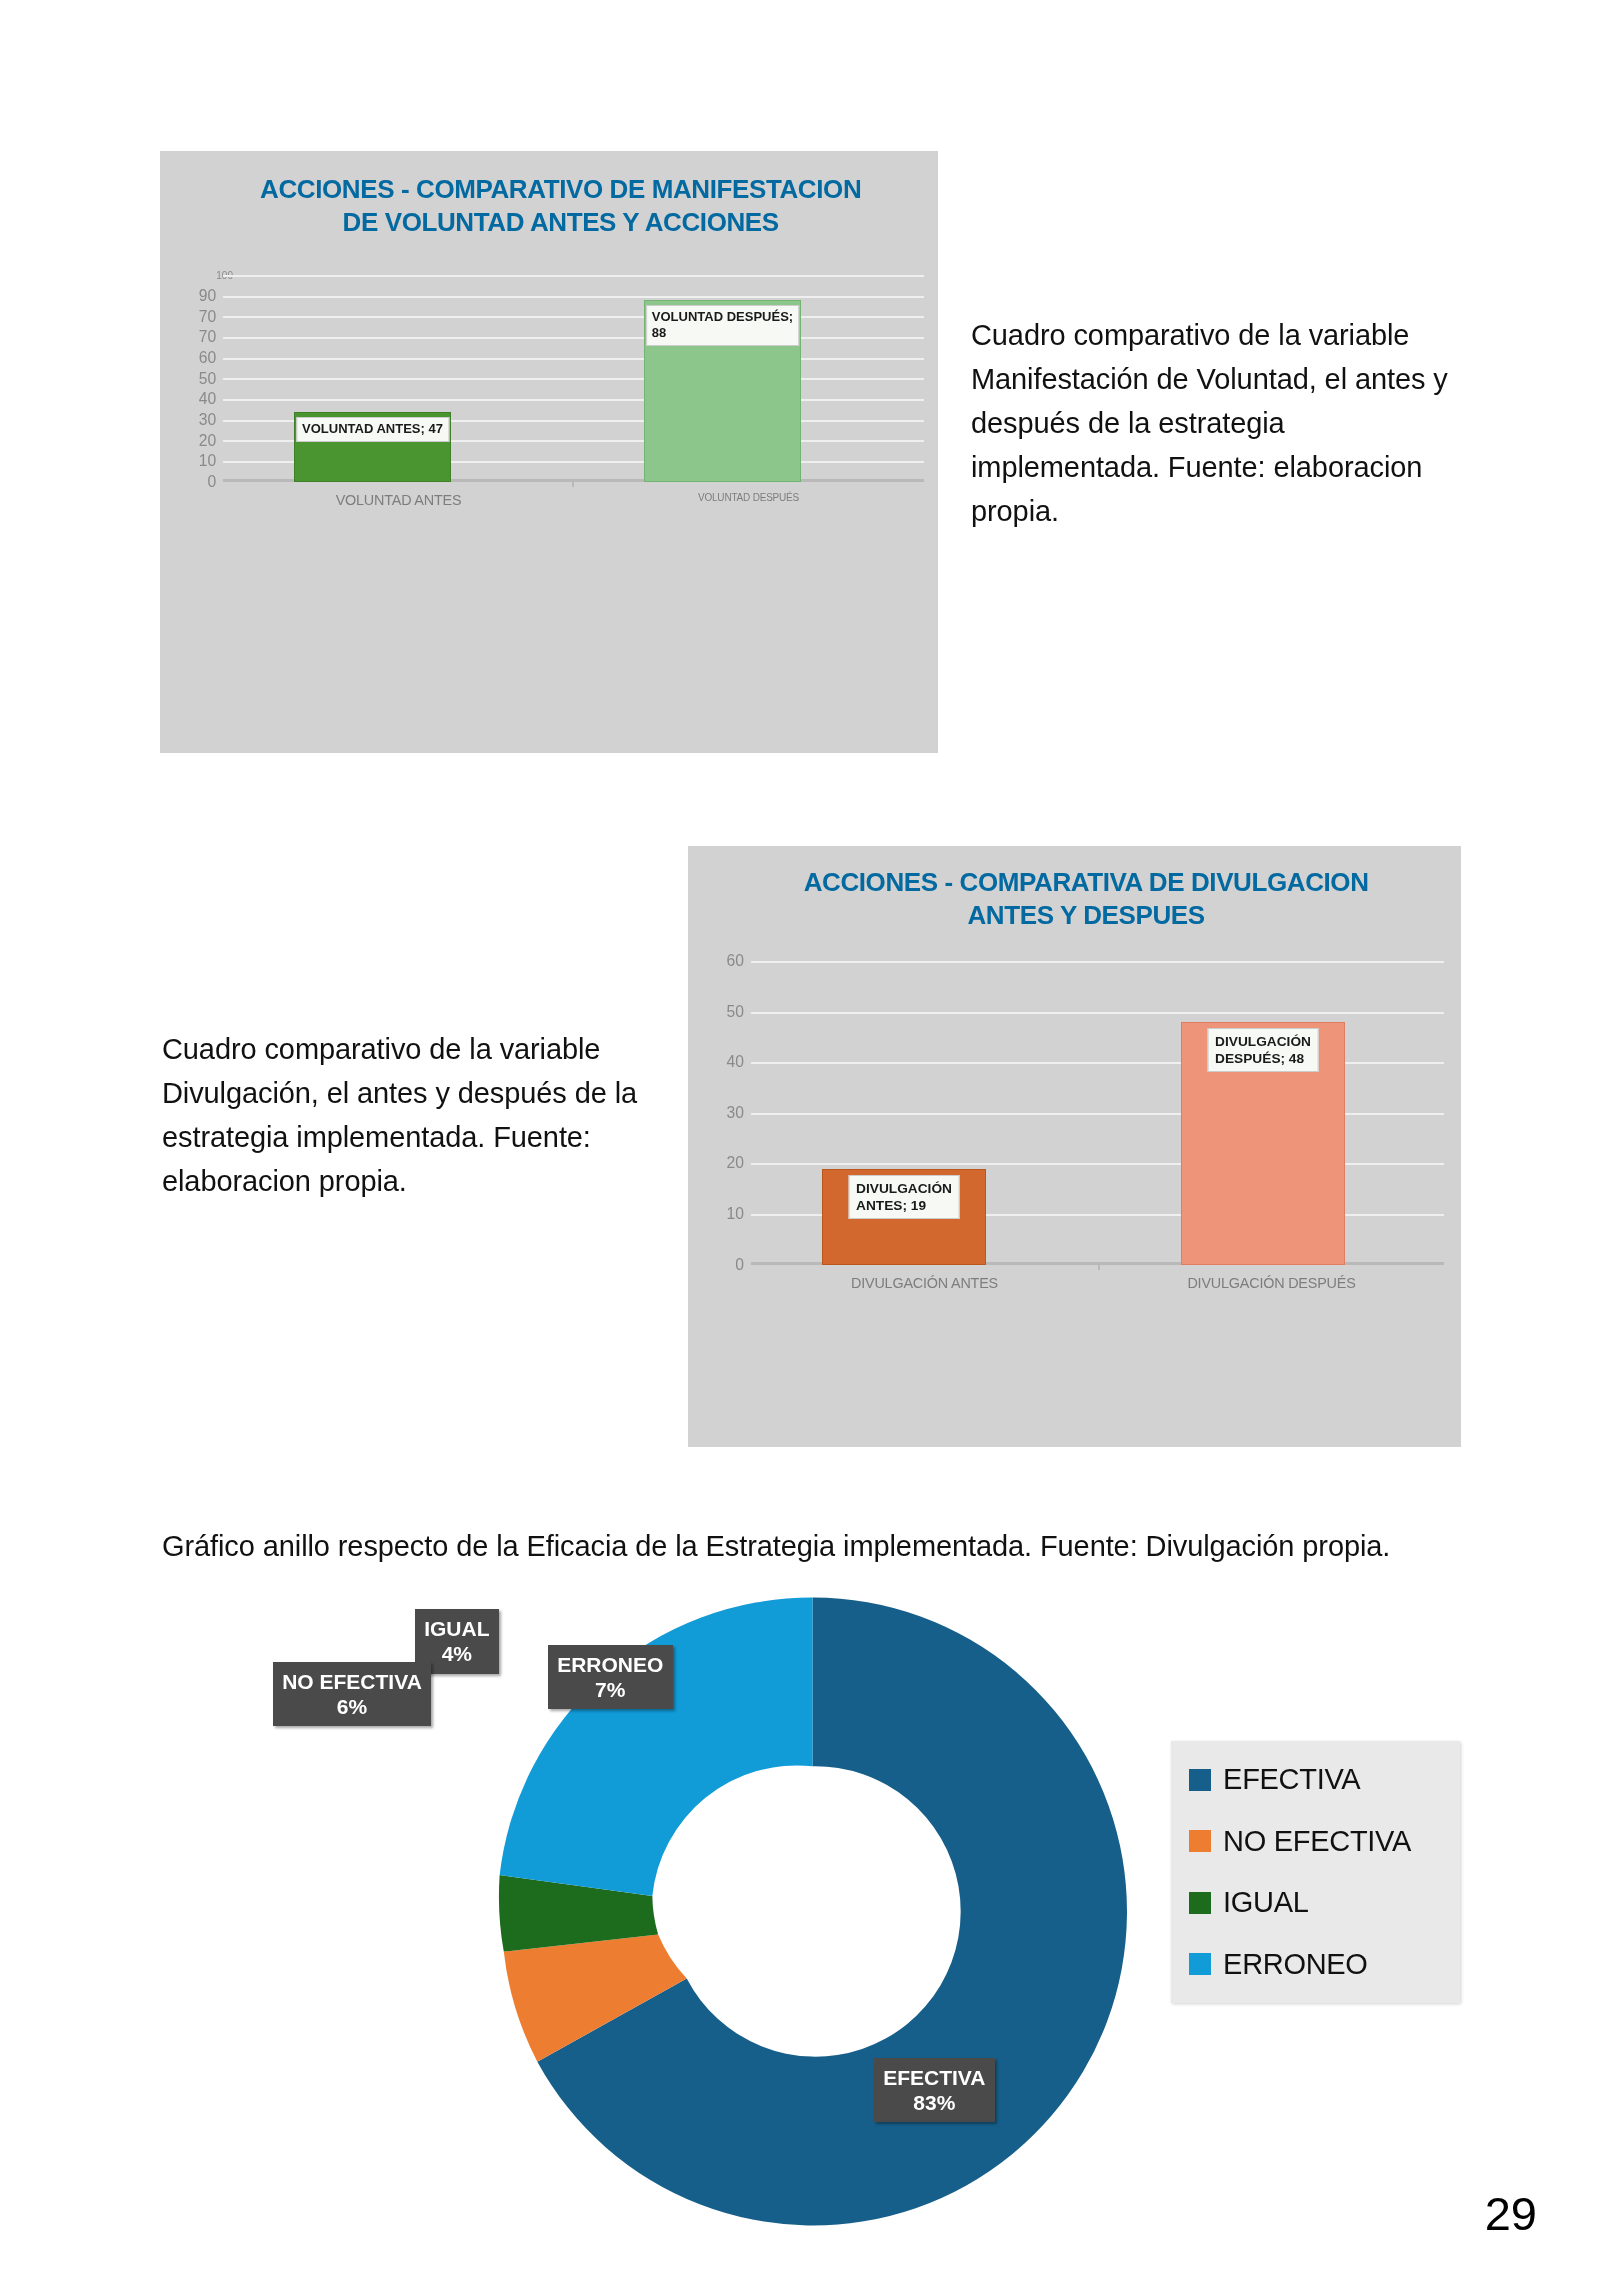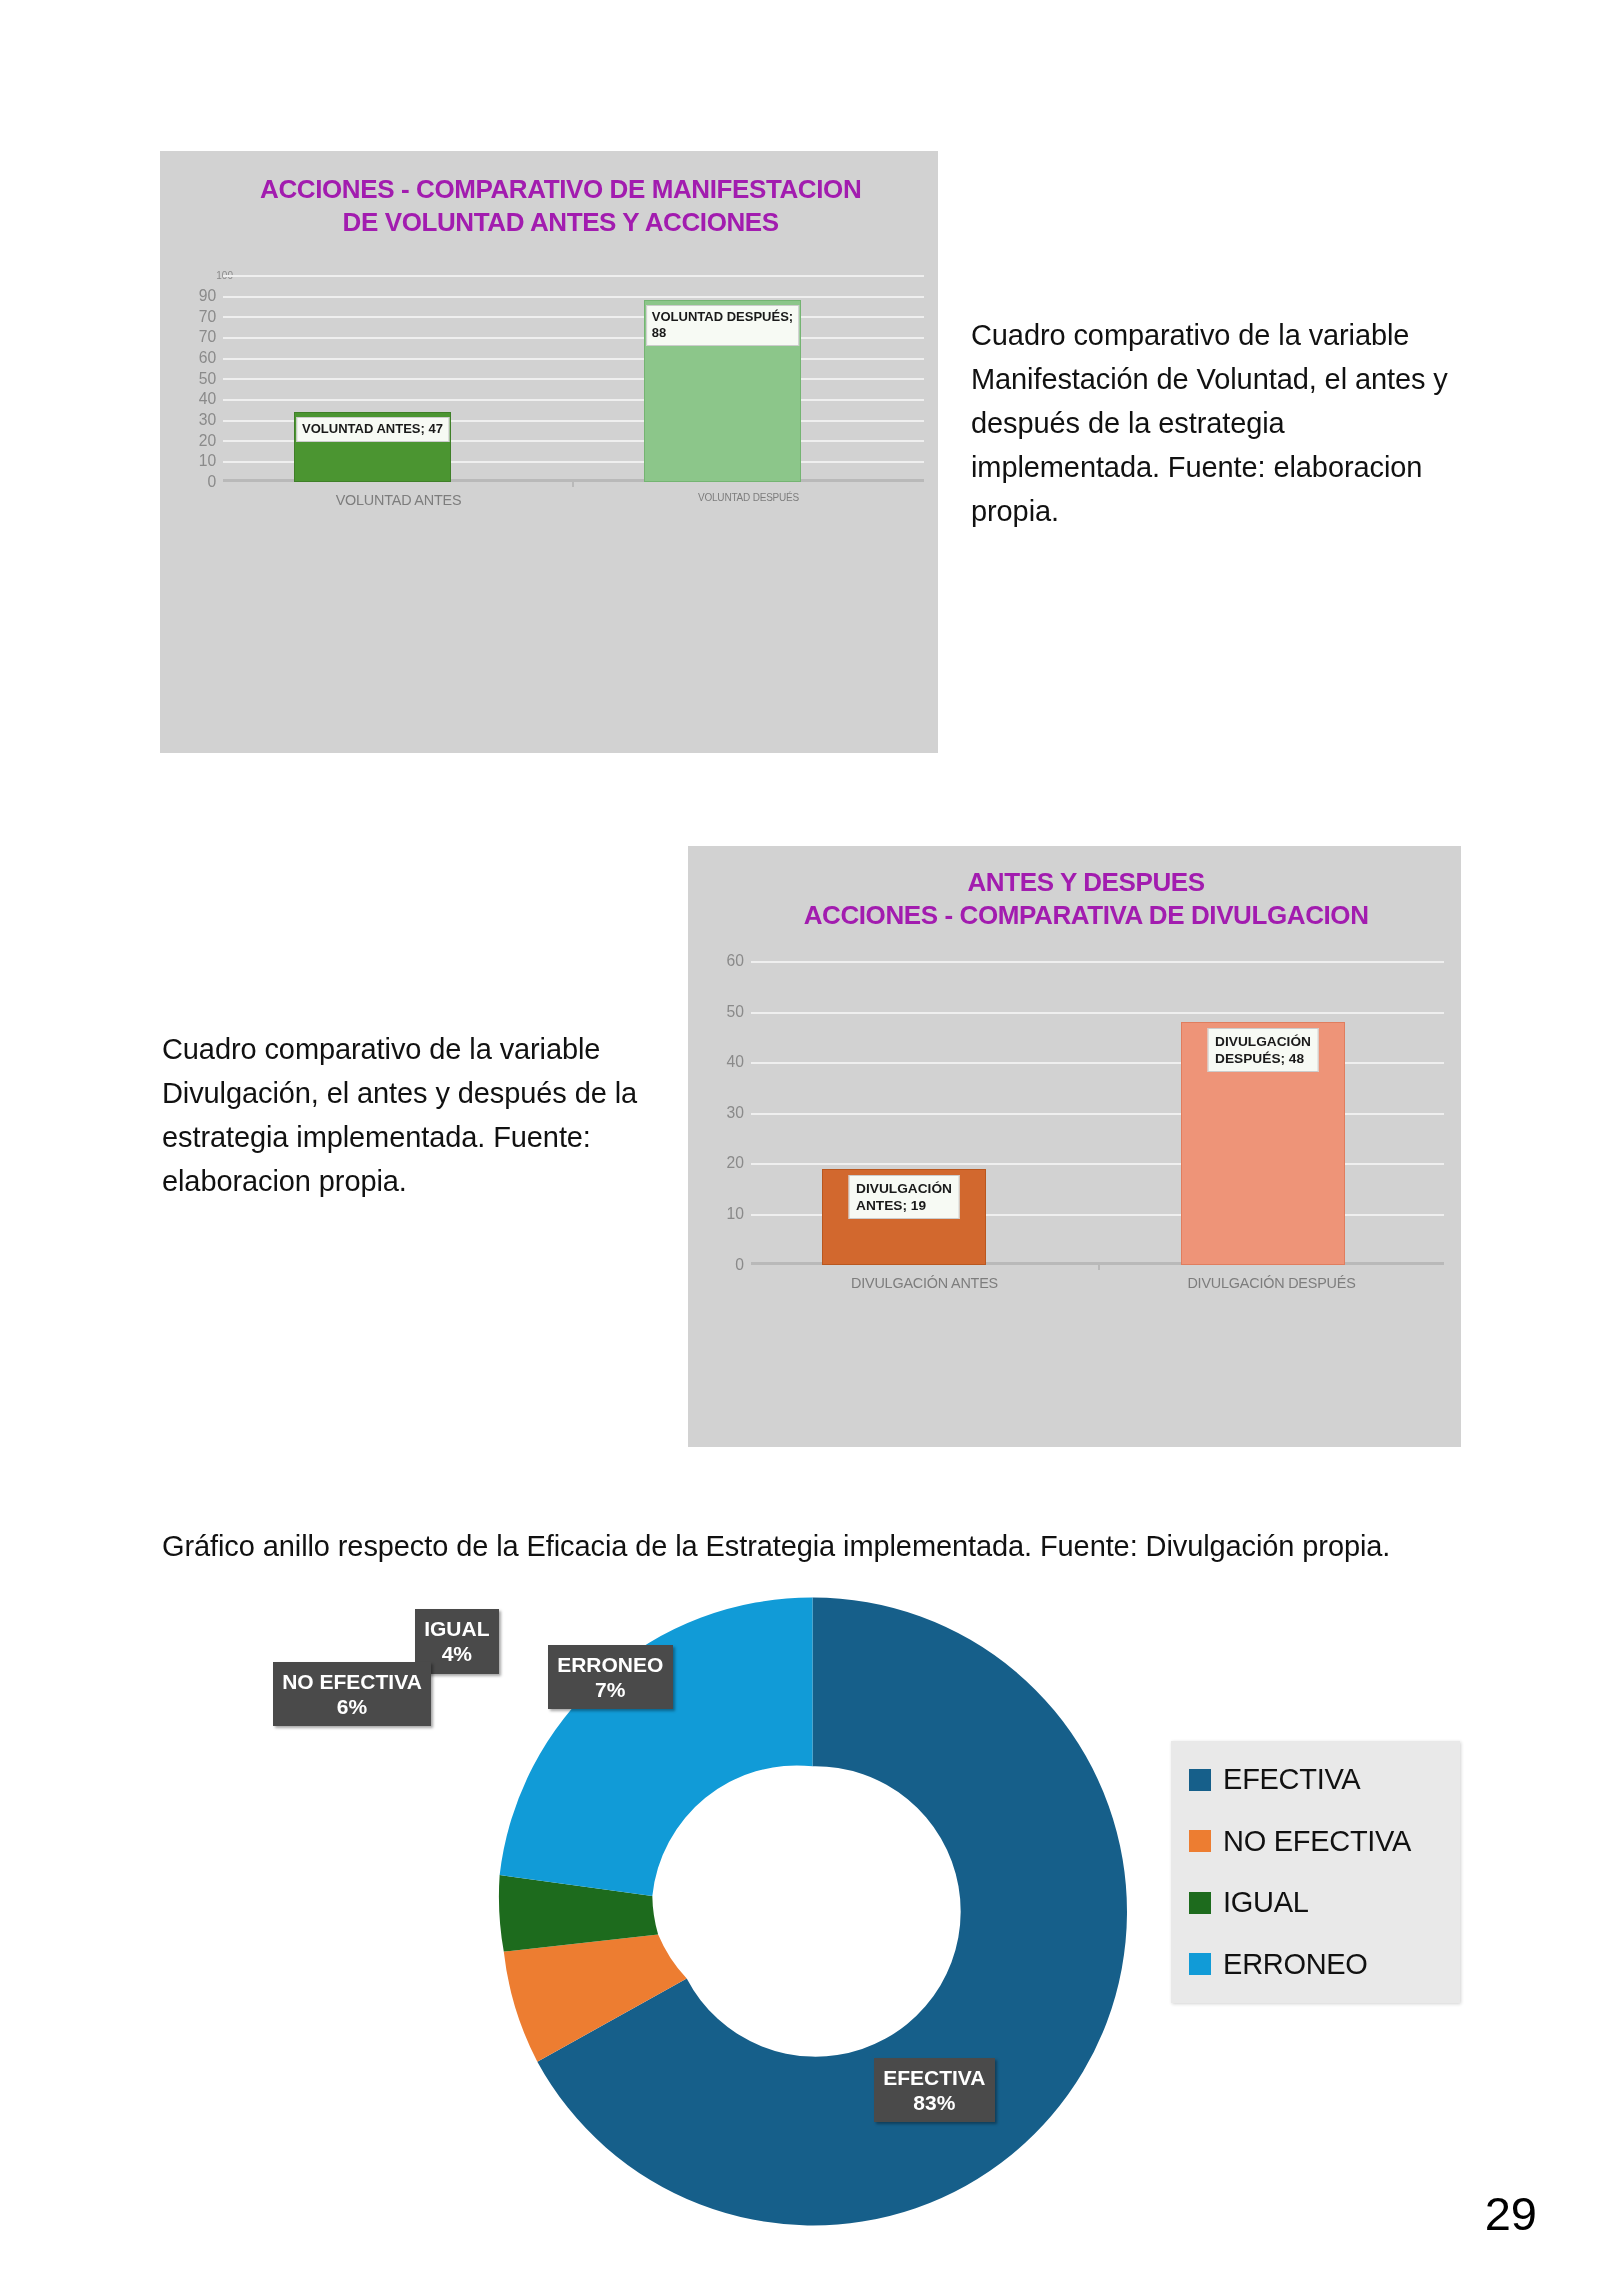--- a/index.html
+++ b/index.html
@@ -30,21 +30,21 @@
     position: absolute;
     background: #d2d2d2;
     box-sizing: border-box;
     overflow: hidden;
   }
   .xl-title {
     position: absolute;
     left: 6%;
     right: 3%;
     text-align: center;
-    color: #a21caf;
+    color: #0369a1;
     font-family: "Liberation Sans", sans-serif;
     font-weight: bold;
     line-height: 1.28;
     letter-spacing: -0.4px;
   }
   .plot {
     position: absolute;
     box-sizing: border-box;
   }
   .gridline {
@@ -211,22 +211,22 @@
   <div class="xcat" style="left:413px; top:341px; width:351px; font-size:10px;">VOLUNTAD DESPUÉS</div>
 </div>
 
 <div class="body-text" style="left:971px; top:313px; width:510px;">Cuadro comparativo de la variable Manifestación de Voluntad, el antes y después de la estrategia implementada. Fuente: elaboracion propia.</div>
 
 <div class="body-text" style="left:162px; top:1027px; width:497px;">Cuadro comparativo de la variable Divulgación, el antes y después de la estrategia implementada. Fuente: elaboracion propia.</div>
 
 <div class="xl-chart" id="chart-divulgacion" style="left:688px; top:846px; width:773px; height:601px;">
 
   <div class="xl-title" style="top:19.6px; font-size:26px;">
+    <div>ACCIONES - COMPARATIVA DE DIVULGACION</div>
     <div>ANTES Y DESPUES</div>
-    <div>ACCIONES - COMPARATIVA DE DIVULGACION</div>
   </div>
 
   <div class="ytick" style="left:7.9px; width:48px; top:115px; font-size:15.7px;">60</div>
   <div class="ytick" style="left:7.9px; width:48px; top:166px; font-size:15.7px;">50</div>
   <div class="ytick" style="left:7.9px; width:48px; top:216px; font-size:15.7px;">40</div>
   <div class="ytick" style="left:7.9px; width:48px; top:267px; font-size:15.7px;">30</div>
   <div class="ytick" style="left:7.9px; width:48px; top:317px; font-size:15.7px;">20</div>
   <div class="ytick" style="left:7.9px; width:48px; top:368px; font-size:15.7px;">10</div>
   <div class="ytick" style="left:7.9px; width:48px; top:419px;   font-size:15.7px;">0</div>
 

